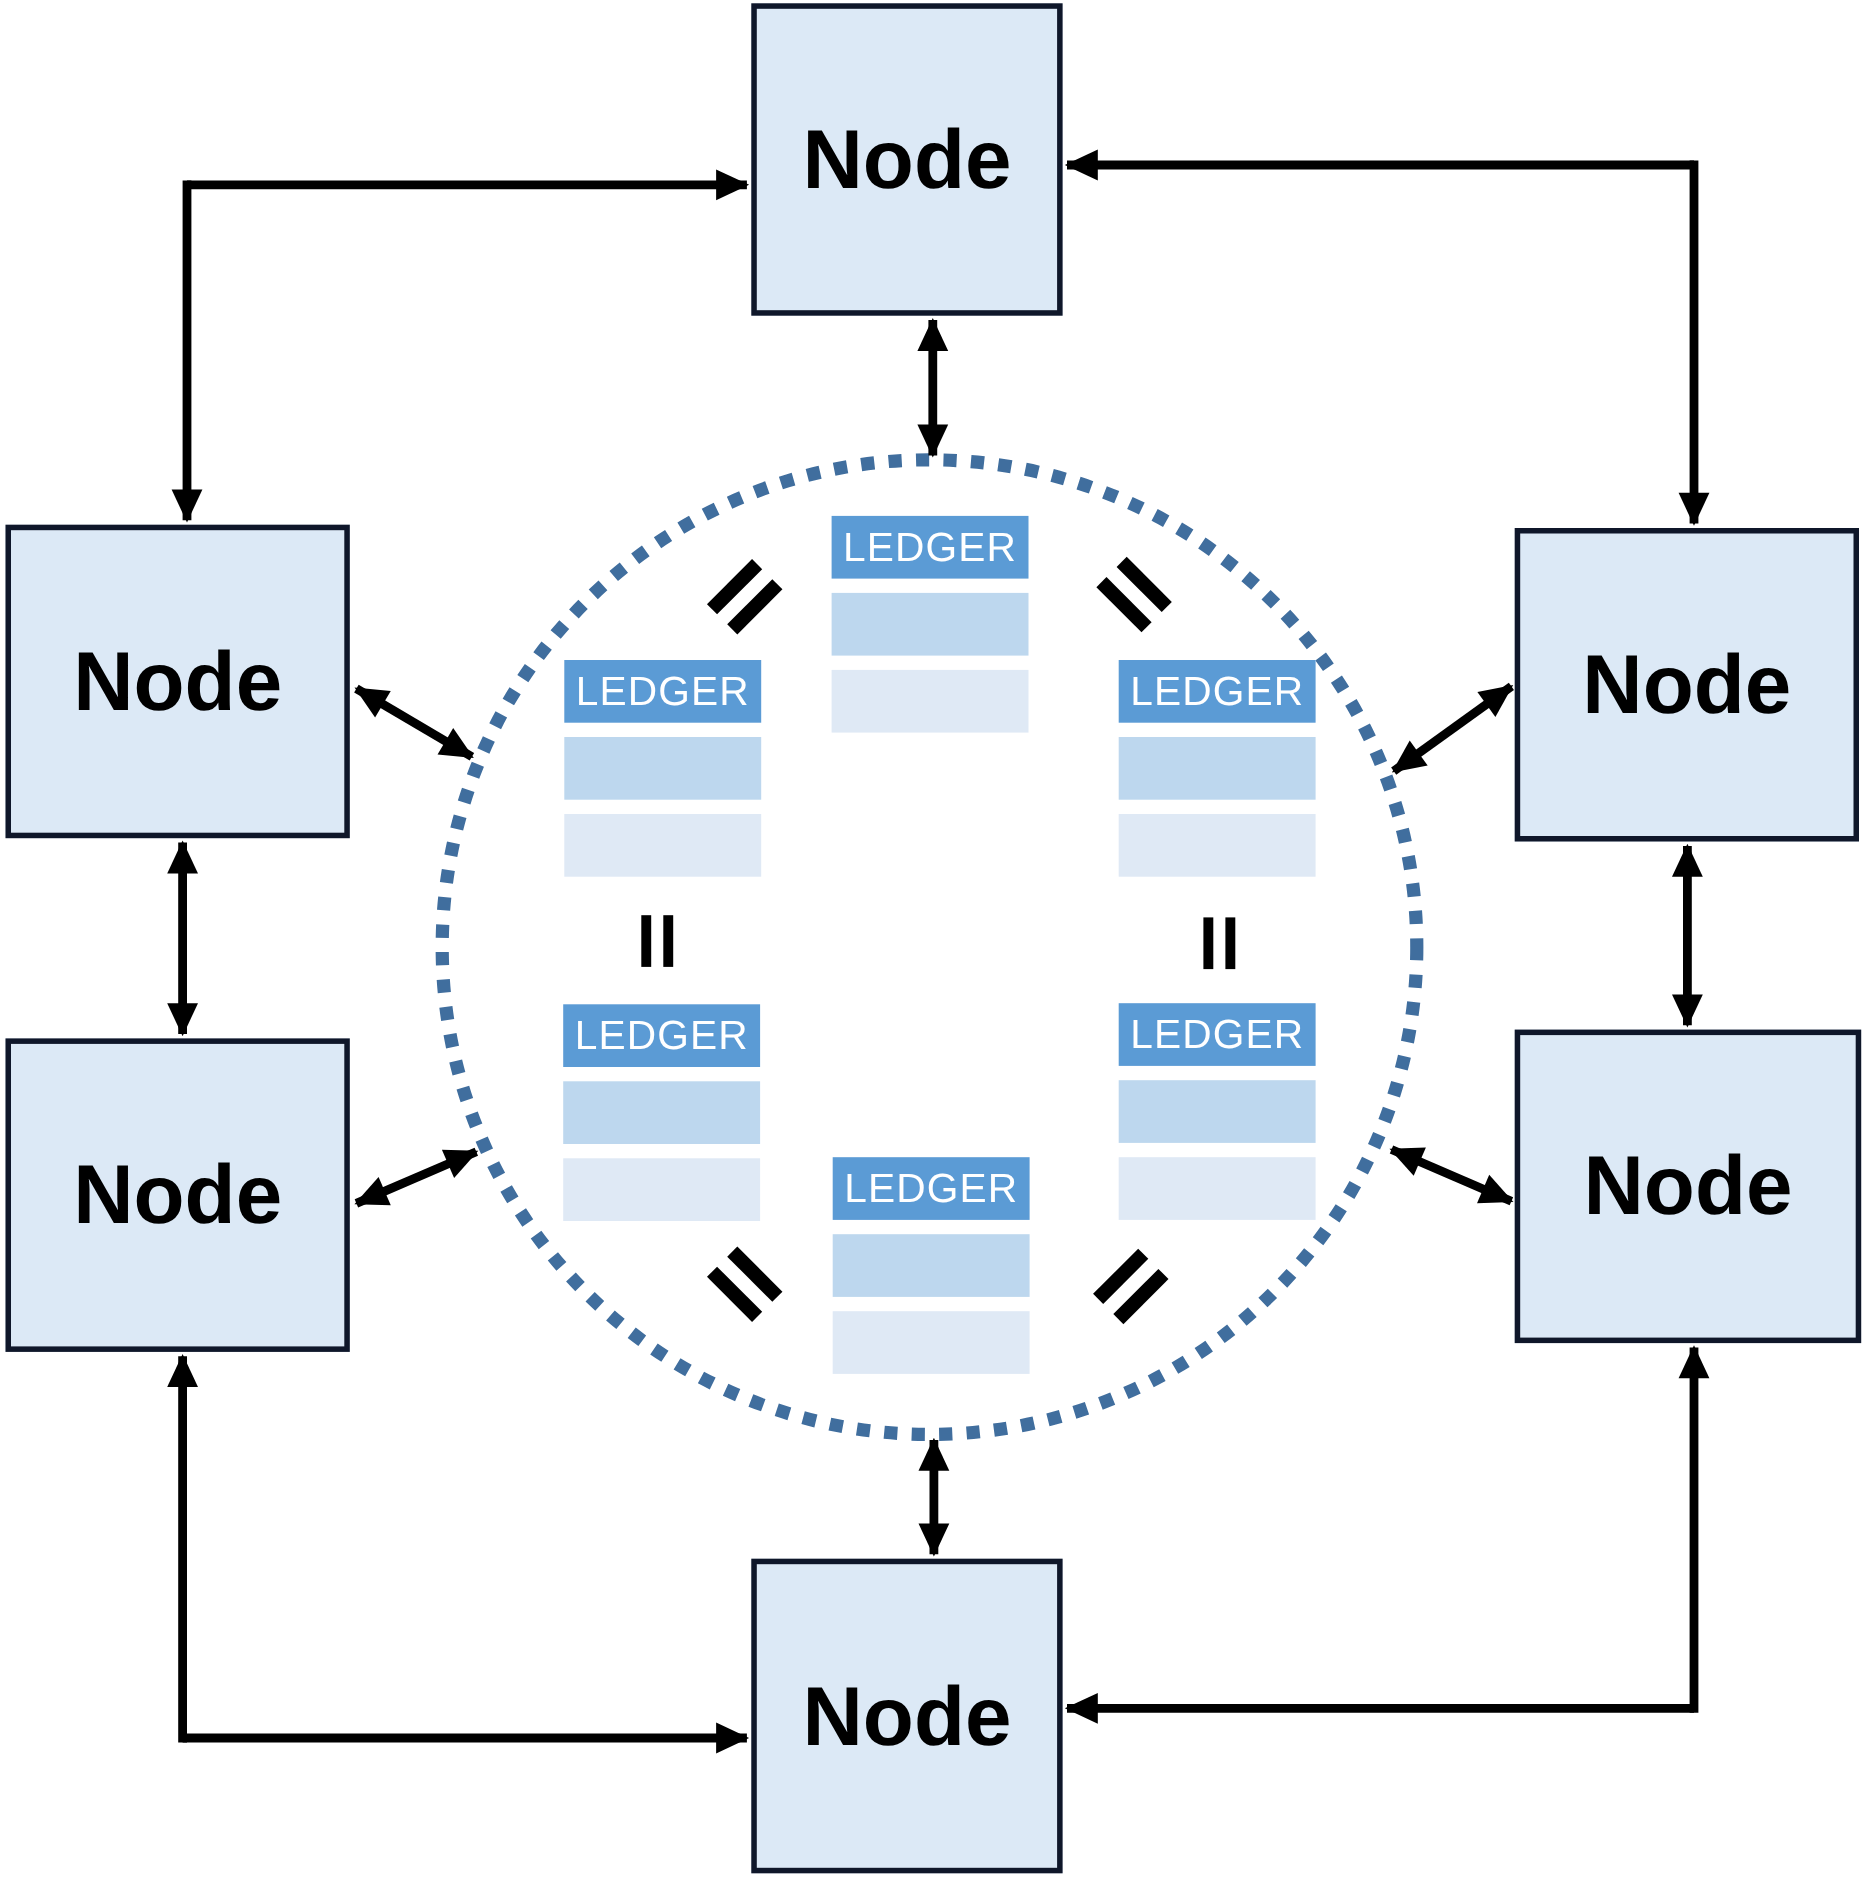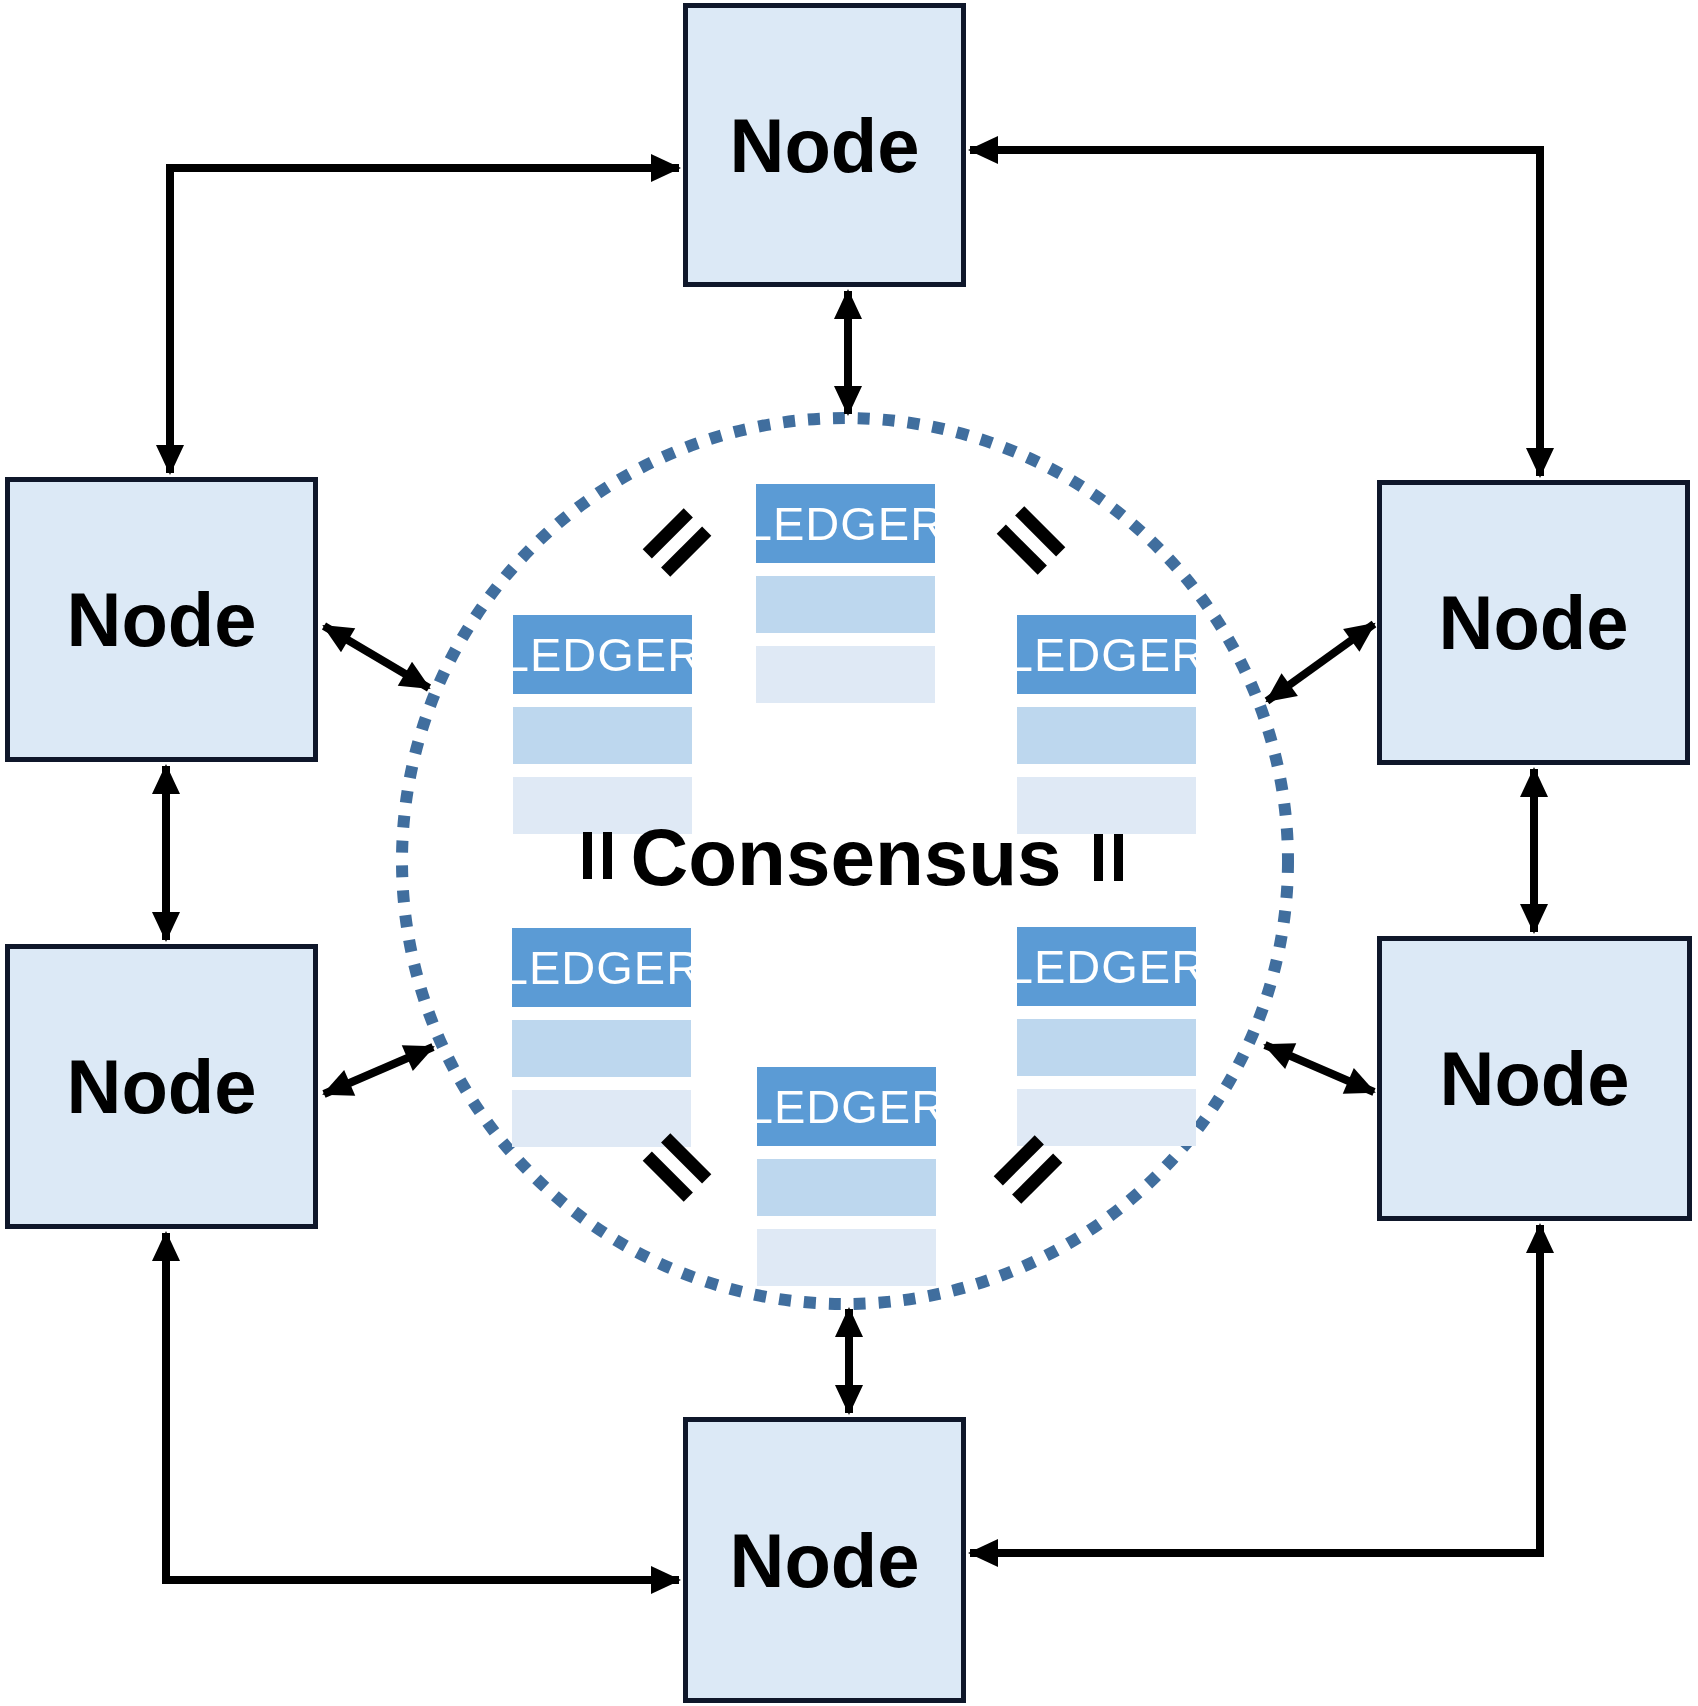--- a/index.html
+++ b/index.html
@@ -36,29 +36,28 @@
   .node-top         { left: 683px;  top: 3px;    width: 283px; height: 284px; }
   .node-bottom      { left: 683px;  top: 1417px; width: 283px; height: 286px; }
   .node-left-upper  { left: 5px;    top: 477px;  width: 313px; height: 285px; }
   .node-left-lower  { left: 5px;    top: 944px;  width: 313px; height: 285px; }
   .node-right-upper { left: 1377px; top: 480px;  width: 313px; height: 285px; }
   .node-right-lower { left: 1377px; top: 936px;  width: 315px; height: 285px; }
 
   
   .ledger { position: absolute; width: 179px; }
   .ledger-header {
-    height: 79px;
+    height: 57px;
     background: #5b9bd5;
     color: #ffffff;
-    font-size: 47px;
+    font-size: 37px;
     letter-spacing: 1px;
     display: flex;
     align-items: center;
     justify-content: center;
-    margin-top: 15px;
   }
   .ledger-row { height: 57px; margin-top: 13px; }
   .ledger-row.r1 { background: #bdd7ee; }
   .ledger-row.r2 { background: #dfe9f5; }
 
   .ledger-top          { left: 756px;  top: 469px;  }
   .ledger-left-upper   { left: 513px;  top: 600px;  }
   .ledger-right-upper  { left: 1017px; top: 600px;  }
   .ledger-left-lower   { left: 512px;  top: 913px;  }
   .ledger-right-lower  { left: 1017px; top: 912px;  }
@@ -178,21 +177,20 @@
     <div class="ledger-header">LEDGER</div>
     <div class="ledger-row r1"></div>
     <div class="ledger-row r2"></div>
   </div>
   <div class="ledger ledger-bottom">
     <div class="ledger-header">LEDGER</div>
     <div class="ledger-row r1"></div>
     <div class="ledger-row r2"></div>
   </div>
 
-  <div class="consensus">Consensus</div>
 
   <div class="equals equals-lg eq-tl">
     <div class="bar"></div>
     <div class="bar"></div>
   </div>
   <div class="equals equals-lg eq-tr">
     <div class="bar"></div>
     <div class="bar"></div>
   </div>
   <div class="equals equals-sm eq-ml">

